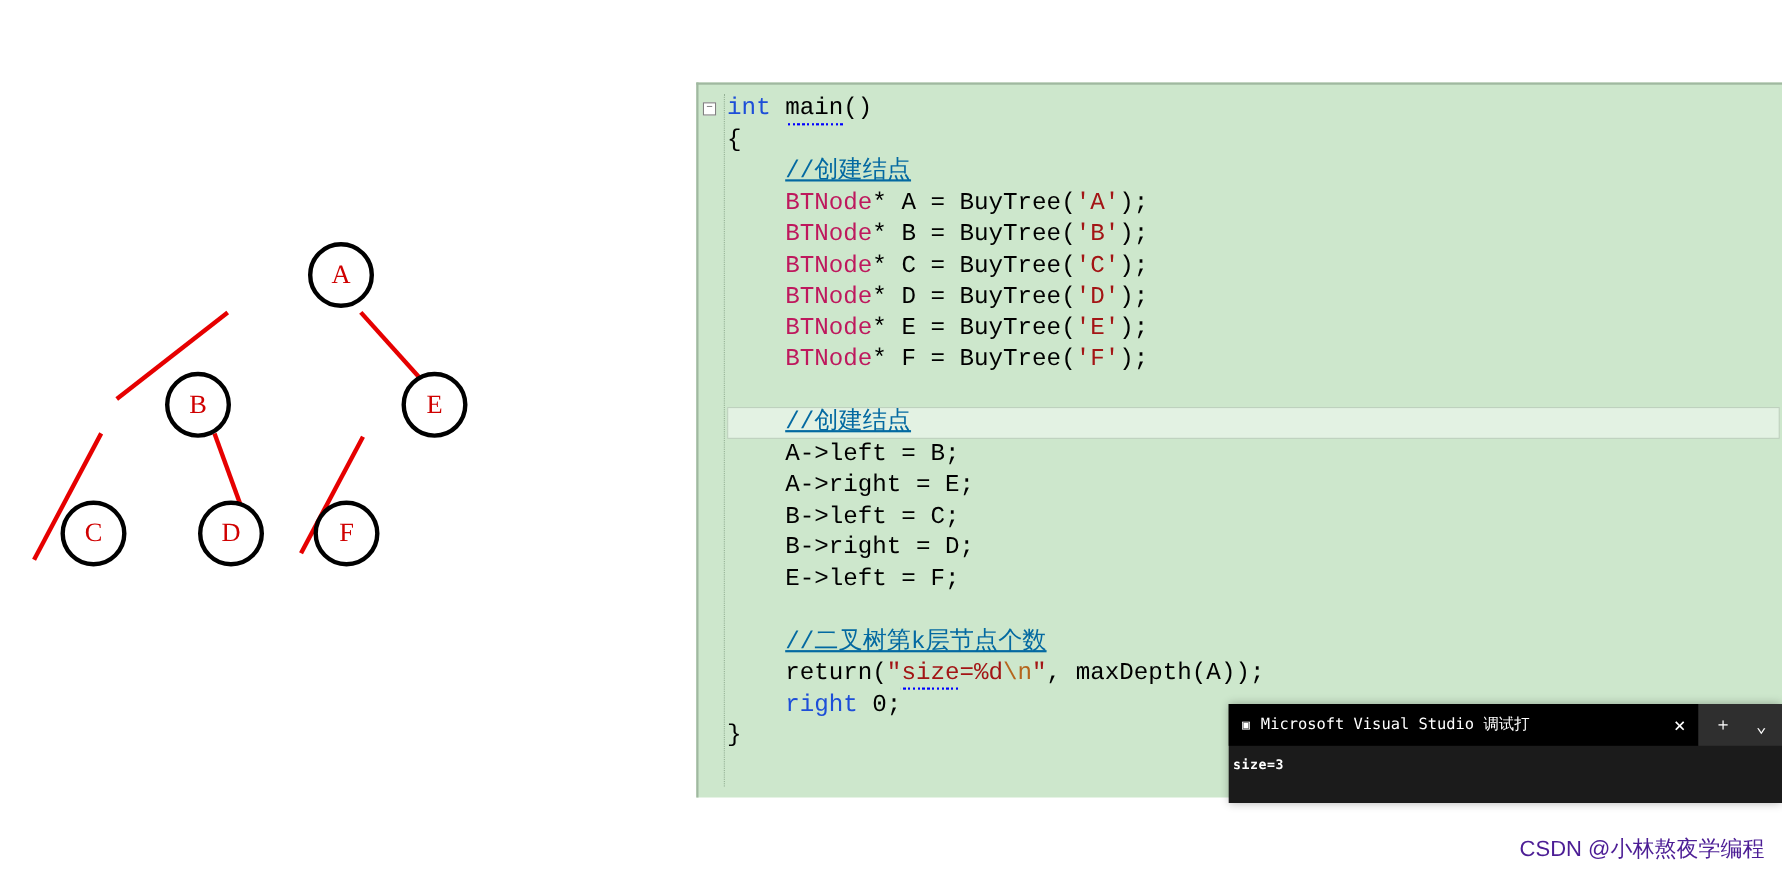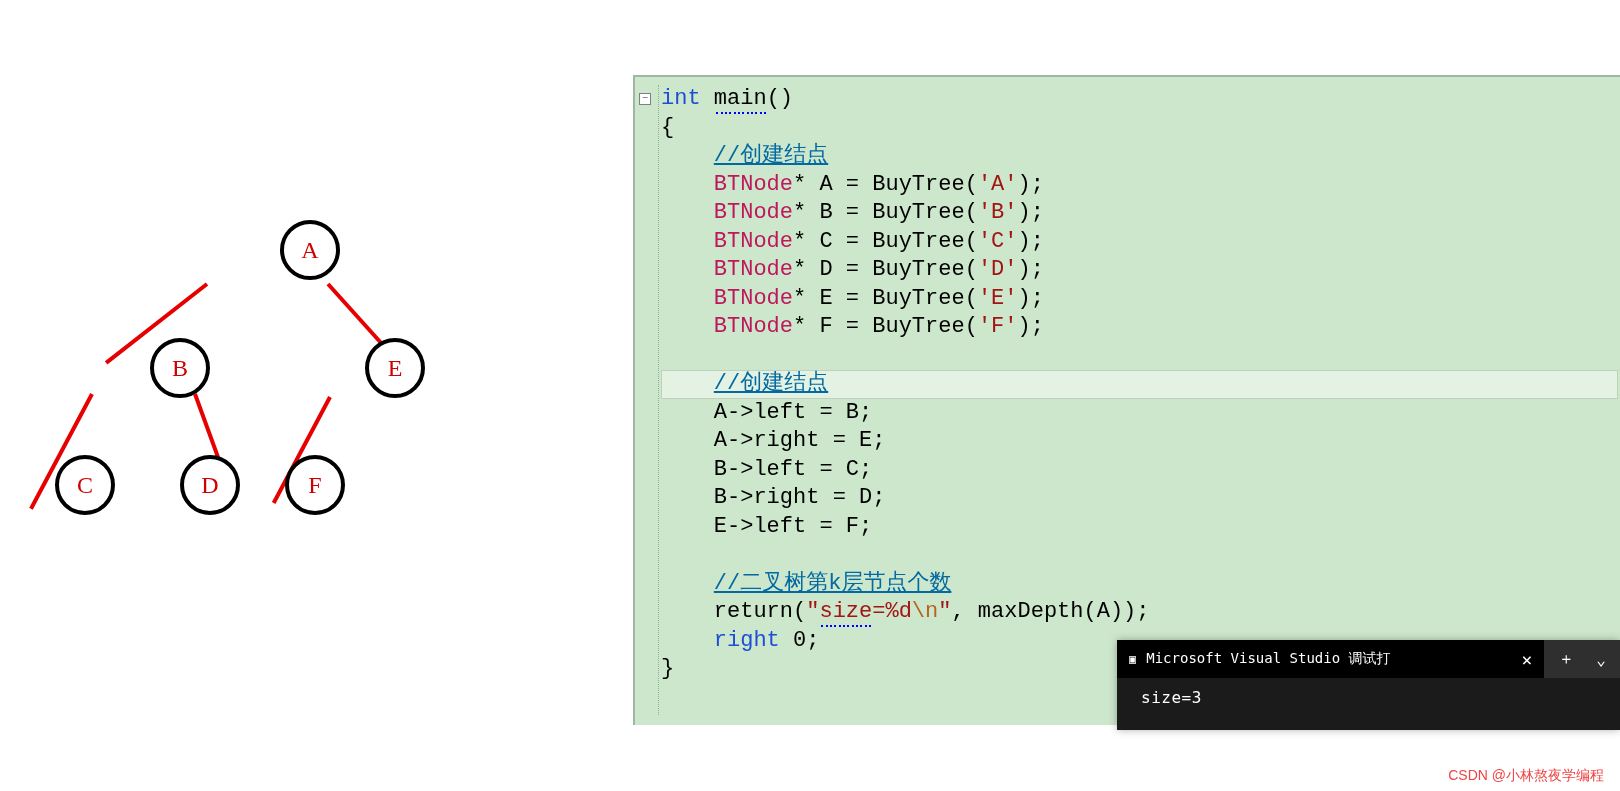--- a/index.html
+++ b/index.html
@@ -22,23 +22,23 @@
   .str { color: #a31515; }
   .esc { color: #b5651d; }
   .num { color: #000; }
   .txt { color: #000; }
   .hl-line { position: absolute; left: 26px; top: 293px; width: 957px; height: 29px; background: rgba(255,255,255,0.45); border: 1px solid rgba(180,200,180,0.8); }
 
   .terminal { position: absolute; left: 1117px; top: 640px; width: 503px; height: 90px; background: #1b1b1b; color: #fff; font-family: Consolas, monospace; font-size: 16px; box-shadow: 0 0 8px rgba(0,0,0,0.3); }
   .term-titlebar { height: 38px; width: 100%; display: flex; align-items: stretch; }
   .term-tab { background: #000; color: #fff; display: flex; align-items: center; padding: 0 12px; gap: 10px; flex: 1; font-size: 14px; }
   .term-tab-extra { background: #2f2f2f; display: flex; align-items: center; padding: 0 14px; gap: 22px; color: #fff; font-size: 16px; }
-  .term-body { padding: 10px 24px; font-size: 16px; font-weight: 400; letter-spacing: 0.5px; }
+  .term-body { padding: 10px 4px; font-size: 12px; font-weight: 700; letter-spacing: 0.5px; }
   
-  .watermark { position: absolute; right: 16px; bottom: 6px; font-size: 14px; color: #ef4444; font-family: Arial, sans-serif; }
+  .watermark { position: absolute; right: 16px; bottom: 6px; font-size: 20px; color: #4c1d95; font-family: Arial, sans-serif; }
 </style>
 </head>
 <body>
 
 <div class="tree-area">
   <div class="edge" style="left:177px;top:72px;width:128px;transform:rotate(142deg);"></div>
   <div class="edge" style="left:298px;top:72px;width:112px;transform:rotate(48deg);"></div>
   <div class="edge" style="left:62px;top:182px;width:130px;transform:rotate(118deg);"></div>
   <div class="edge" style="left:165px;top:182px;width:110px;transform:rotate(70deg);"></div>
   <div class="edge" style="left:300px;top:185px;width:120px;transform:rotate(118deg);"></div>

